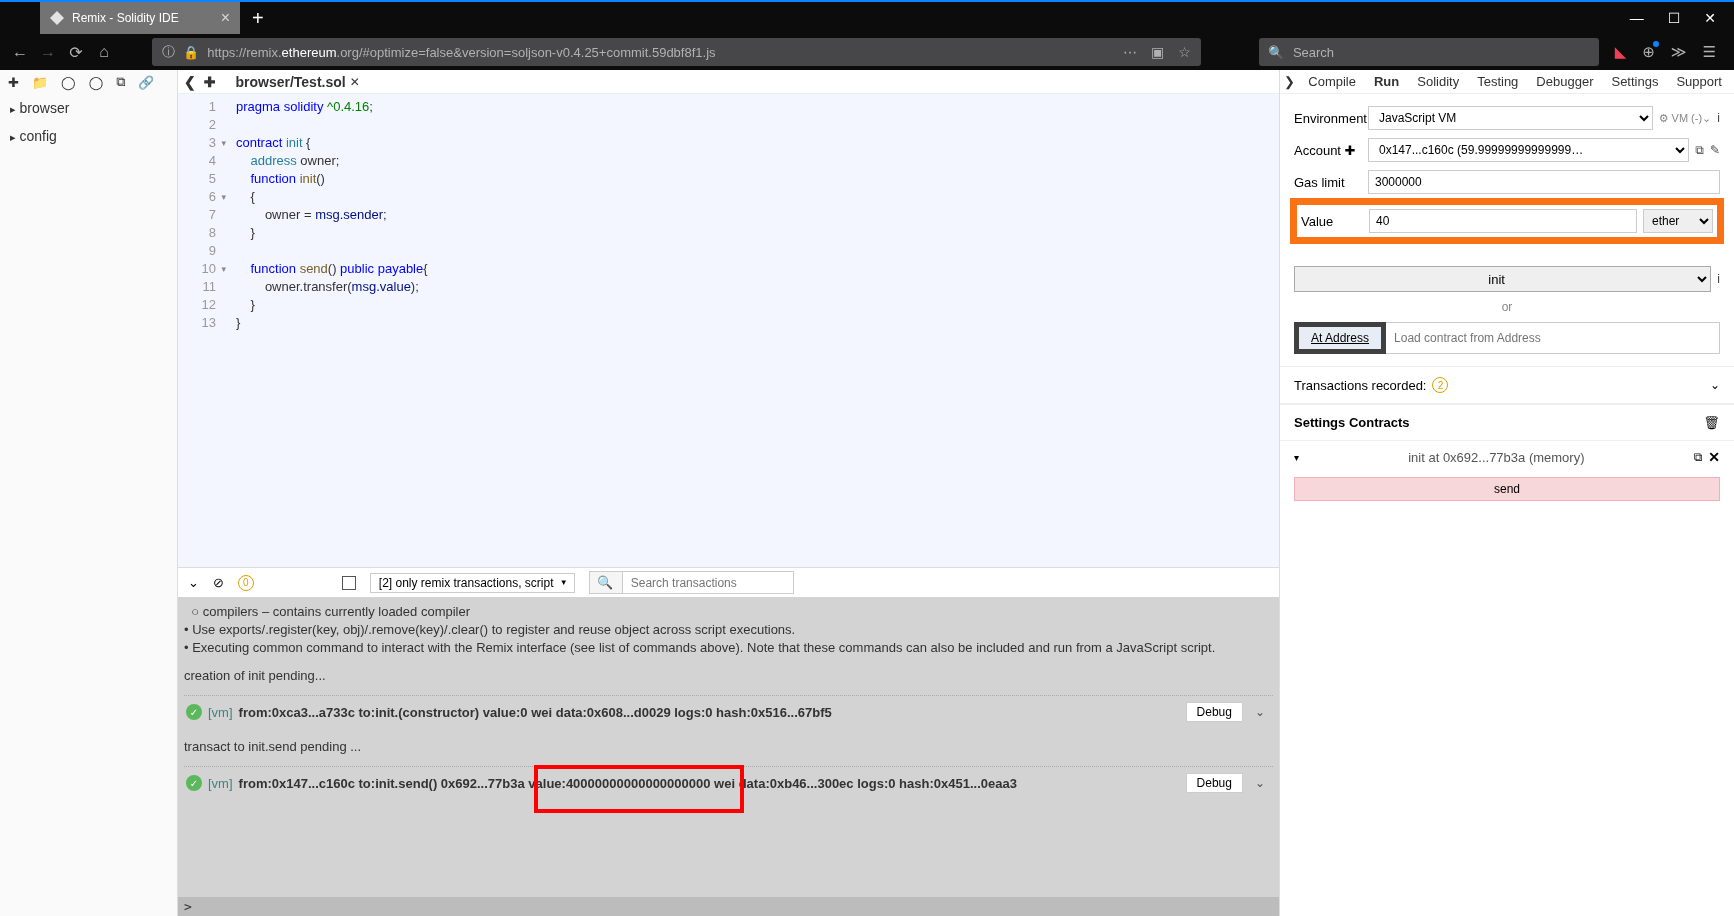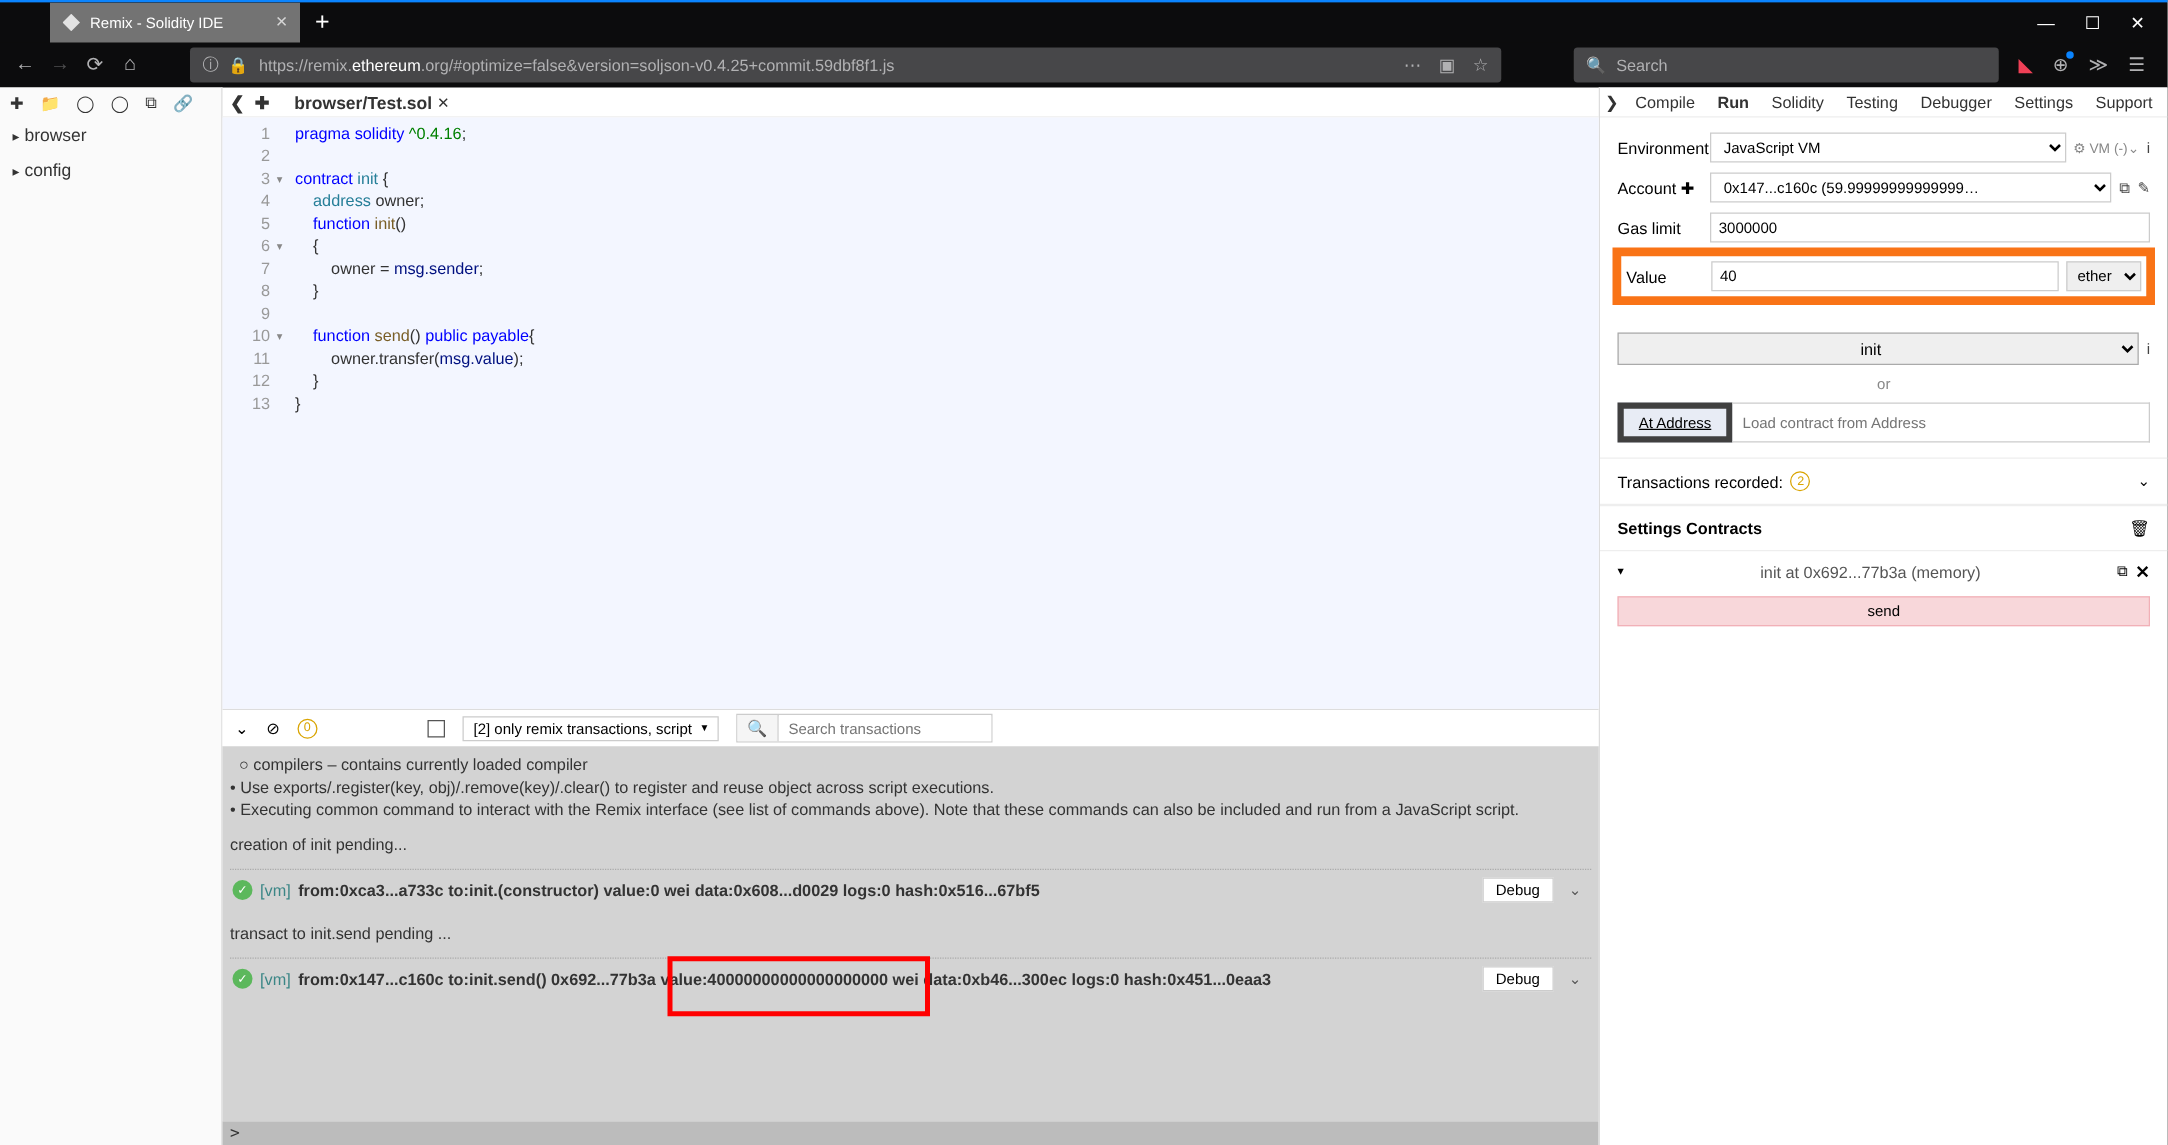--- a/index.html
+++ b/index.html
@@ -66,21 +66,21 @@
 .rp-tabs .arrow { margin-right: auto; cursor: pointer; }
 .rp-body { padding: 12px 14px; display: flex; flex-direction: column; gap: 8px; }
 .rp-row { display: flex; align-items: center; gap: 6px; }
 .rp-row label { width: 68px; }
 .rp-select, .rp-input { border: 1px solid #ccc; padding: 3px 6px; font-size: 12px; height: 24px; background: #fff; }
 .rp-select { flex: 1; }
 .rp-input { flex: 1; }
 .rp-tag { color: #888; font-size: 11px; }
 .rp-icon { cursor: pointer; font-size: 12px; color: #444; }
 .value-row { border: 7px solid #f97316; padding: 4px; margin: -4px; display: flex; align-items: center; gap: 6px; }
-.unit-select { border: 1px solid #ccc; padding: 3px 4px; height: 24px; font-size: 12px; width: 60px; }
+.unit-select { border: 1px solid #ccc; padding: 3px 4px; height: 24px; font-size: 12px; width: 70px; }
 .contract-select { flex: 1; border: 1px solid #aaa; padding: 4px; text-align: center; font-size: 13px; height: 26px; }
 .deploy-btn { background: #f8d7da; border: 1px solid #f1b0b7; padding: 4px 18px; cursor: pointer; color: #333; font-size: 12px; }
 .or-text { text-align: center; color: #888; font-size: 12px; }
 .addr-row { display: flex; }
 .addr-btn { background: #e8ecf5; border: 5px solid #404040; padding: 4px 12px; font-size: 12px; cursor: pointer; text-decoration: underline; }
 .addr-input { flex: 1; border: 1px solid #ccc; border-left: none; padding: 4px 8px; font-size: 12px; color: #999; }
 .section-head { padding: 10px 14px; border-top: 1px solid #eee; border-bottom: 1px solid #eee; display: flex; align-items: center; gap: 6px; font-size: 13px; }
 .count-badge { display: inline-flex; width: 16px; height: 16px; border: 1px solid #d9a400; border-radius: 50%; align-items: center; justify-content: center; font-size: 10px; color: #d9a400; }
 .deployed-row { display: flex; align-items: center; padding: 8px 14px; gap: 6px; font-size: 13px; }
 .deployed-row .caret { cursor: pointer; font-size: 10px; }

